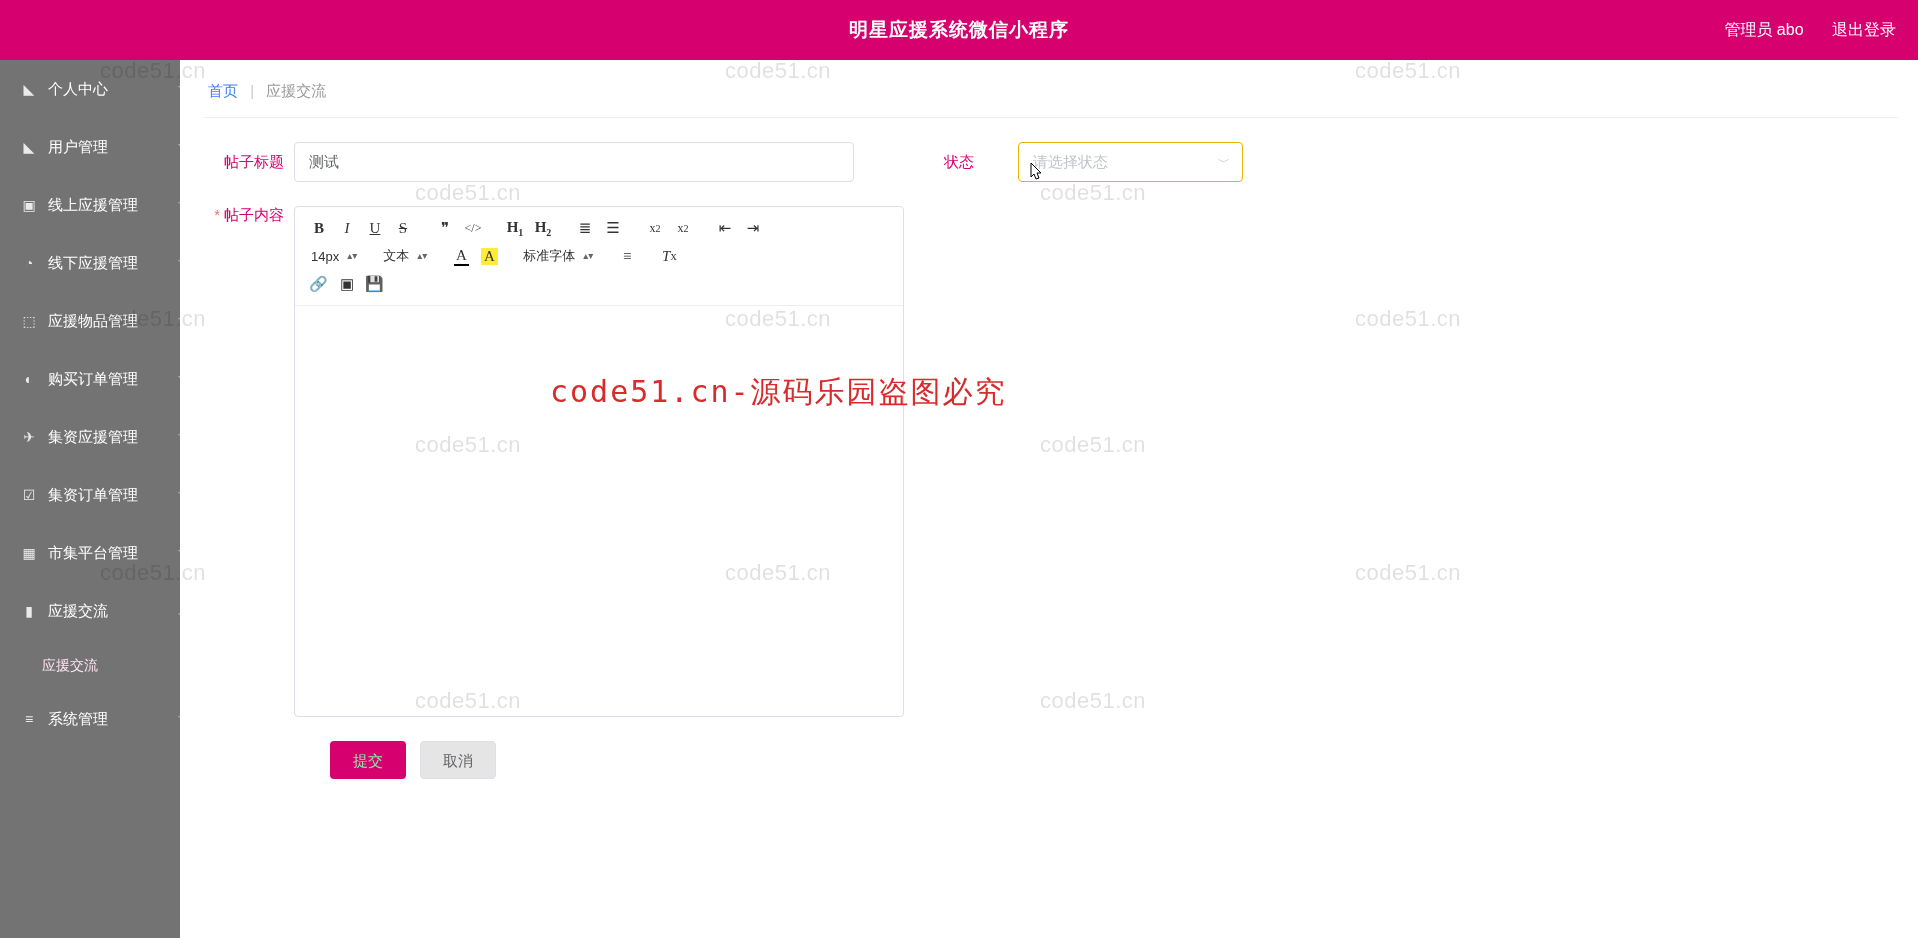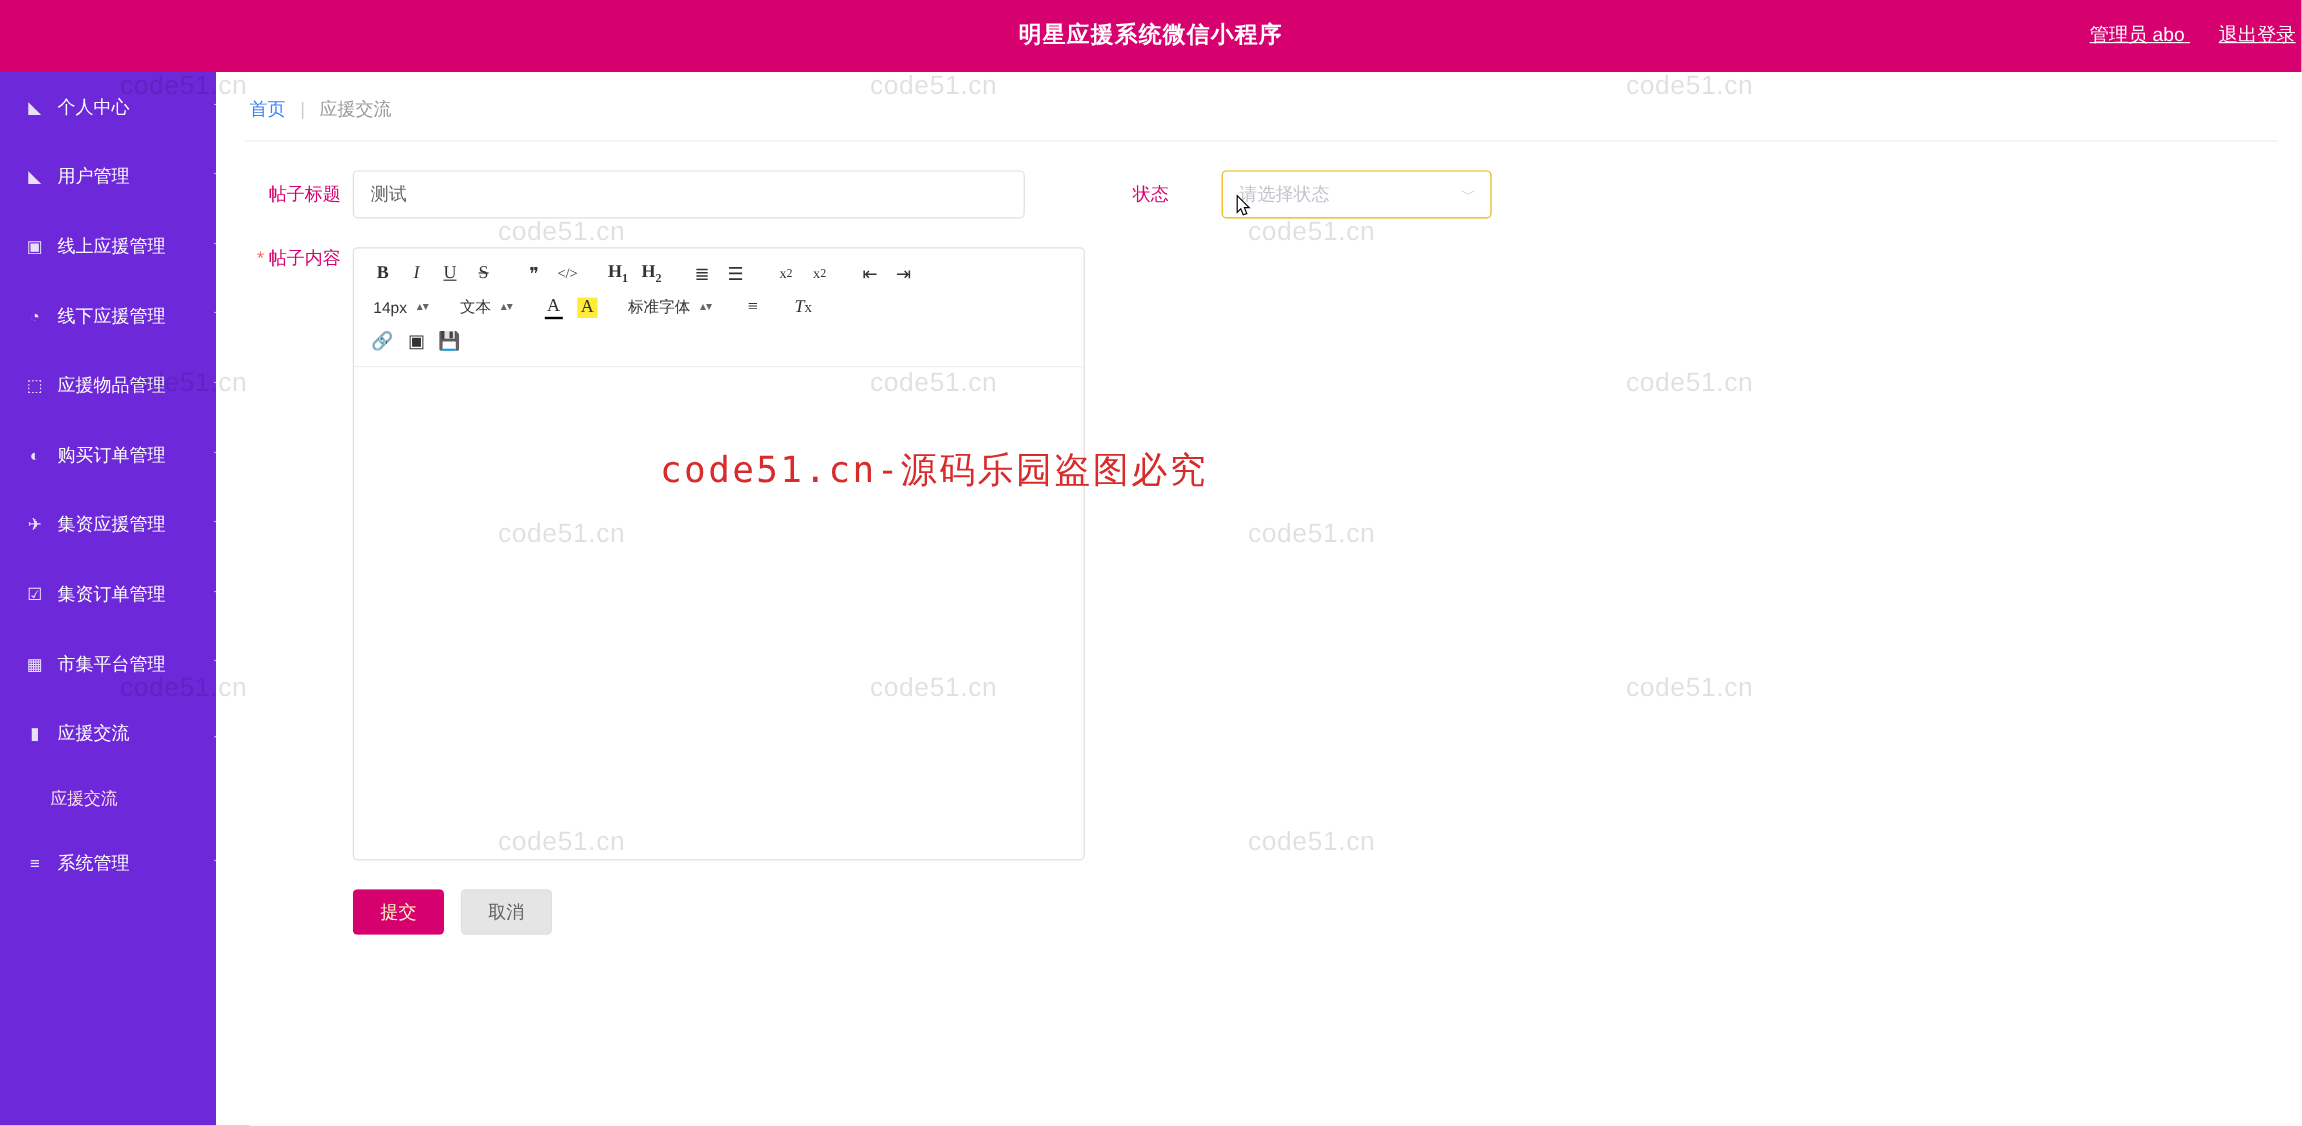--- a/index.html
+++ b/index.html
@@ -1,21 +1,21 @@
 <!DOCTYPE html>
 <html><head>
 <meta charset="utf-8">
 <style>
 * { margin:0; padding:0; box-sizing:border-box; }
 body { font-family:"Microsoft YaHei","PingFang SC",Arial,sans-serif; font-size:14px; color:#333; background:#f5f5f5; width:1918px; height:938px; overflow:hidden; position:relative; }
 .header { height:60px; background:#d6006e; color:#fff; position:relative; }
 .header-title { position:absolute; left:50%; transform:translateX(-50%); top:0; line-height:60px; font-size:19px; font-weight:700; letter-spacing:1px; }
-.header-right { position:absolute; right:5px; top:0; line-height:60px; font-size:16px;text-decoration:underline; }
+.header-right { position:absolute; right:22px; top:0; line-height:60px; font-size:16px; }
 .header-right span { margin-left:24px; cursor:pointer; }
-.sidebar { position:absolute; top:60px; left:0; width:208px; bottom:0; background:#6d28d9; color:#fff; }
+.sidebar { position:absolute; top:60px; left:0; width:208px; bottom:0; background:#737373; color:#fff; }
 .menu-item { height:58px; line-height:58px; padding-left:20px; font-size:15px; position:relative; cursor:pointer; }
 .menu-item .mi-icon { display:inline-block; width:18px; text-align:center; opacity:.85; margin-right:10px; font-size:14px; }
 .menu-item .chev { position:absolute; right:18px; top:0; font-size:12px; opacity:.8; }
 .submenu-item { height:50px; line-height:50px; padding-left:42px; font-size:14px; color:#ffe3f0; cursor:pointer; }
 .content { position:absolute; top:60px; left:180px; right:0; bottom:0; background:#fff; padding:14px 20px 20px 24px; overflow:hidden; }
 .breadcrumb { font-size:15px; padding:8px 0 16px 4px; border-bottom:1px solid #efefef; margin-bottom:24px; }
 .bc-home { color:#3b82f6; }
 .bc-sep { color:#ccc; margin:0 8px; }
 .bc-cur { color:#999; }
 .form-row { display:flex; align-items:flex-start; margin-bottom:24px; }
@@ -32,21 +32,21 @@
 .tbtn { width:28px; height:26px; display:inline-flex; align-items:center; justify-content:center; font-size:15px; color:#333; cursor:pointer; font-family:Georgia,serif; }
 .tbtn.small { font-size:12px; }
 .tgap { width:14px; }
 .tsel { display:inline-flex; align-items:center; height:26px; padding:0 6px; font-size:13px; color:#333; cursor:pointer; }
 .tsel .upd { margin-left:8px; font-size:10px; line-height:1; color:#666; display:inline-flex; flex-direction:column; }
 .color-a { border-bottom:2px solid #000; padding:0 2px; }
 .color-bg { background:#ffeb3b; padding:0 3px; }
 .editor-body { height:410px; padding:10px; }
 .btn-row { margin-top:18px; padding-left:90px; }
 .btn { display:inline-block; height:38px; line-height:38px; padding:0 22px; border-radius:4px; font-size:15px; cursor:pointer; border:1px solid transparent; }
-.btn-primary { background:#d6006e; color:#fef9c3; }
+.btn-primary { background:#d6006e; color:#86efac;margin-left:36px; }
 .btn-default { background:#e5e5e5; color:#606266; border-color:#dcdfe6; margin-left:10px; }
 .wm { position:absolute; color:rgba(0,0,0,.12); font-size:22px; font-family:Arial,sans-serif; pointer-events:none; letter-spacing:.5px; }
 .big-wm { position:absolute; color:#d82b2b; font-size:30px; font-family:"SimSun","Microsoft YaHei",monospace; pointer-events:none; letter-spacing:2px; font-weight:400; }
 .cursor-ptr { position:absolute; width:16px; height:22px; pointer-events:none; }
 .cursor-ptr svg { width:100%; height:100%; }
 </style>
 </head>
 <body>
 
 <div class="header">

